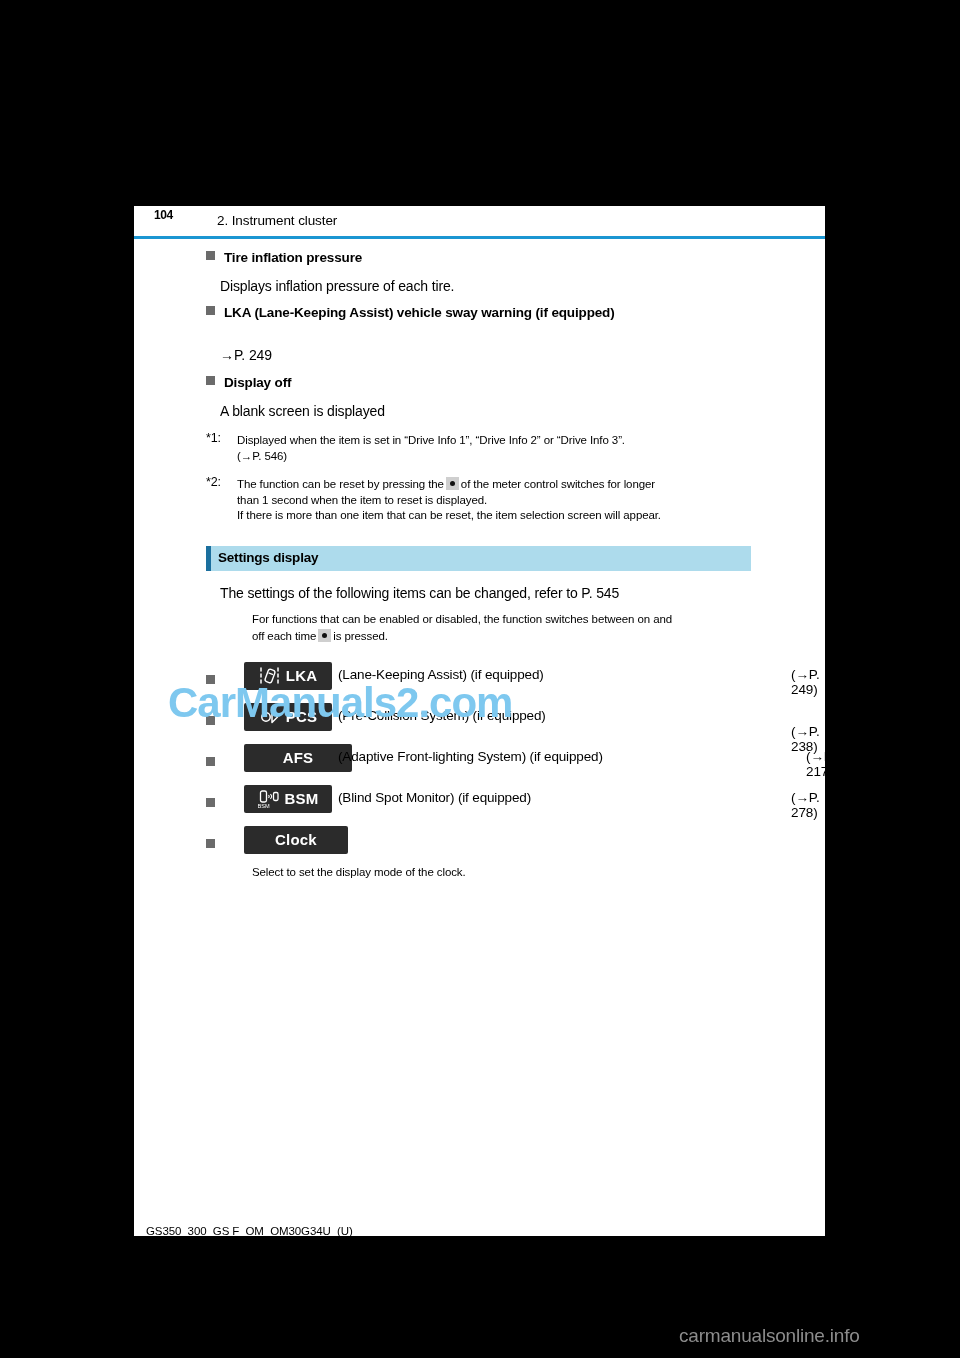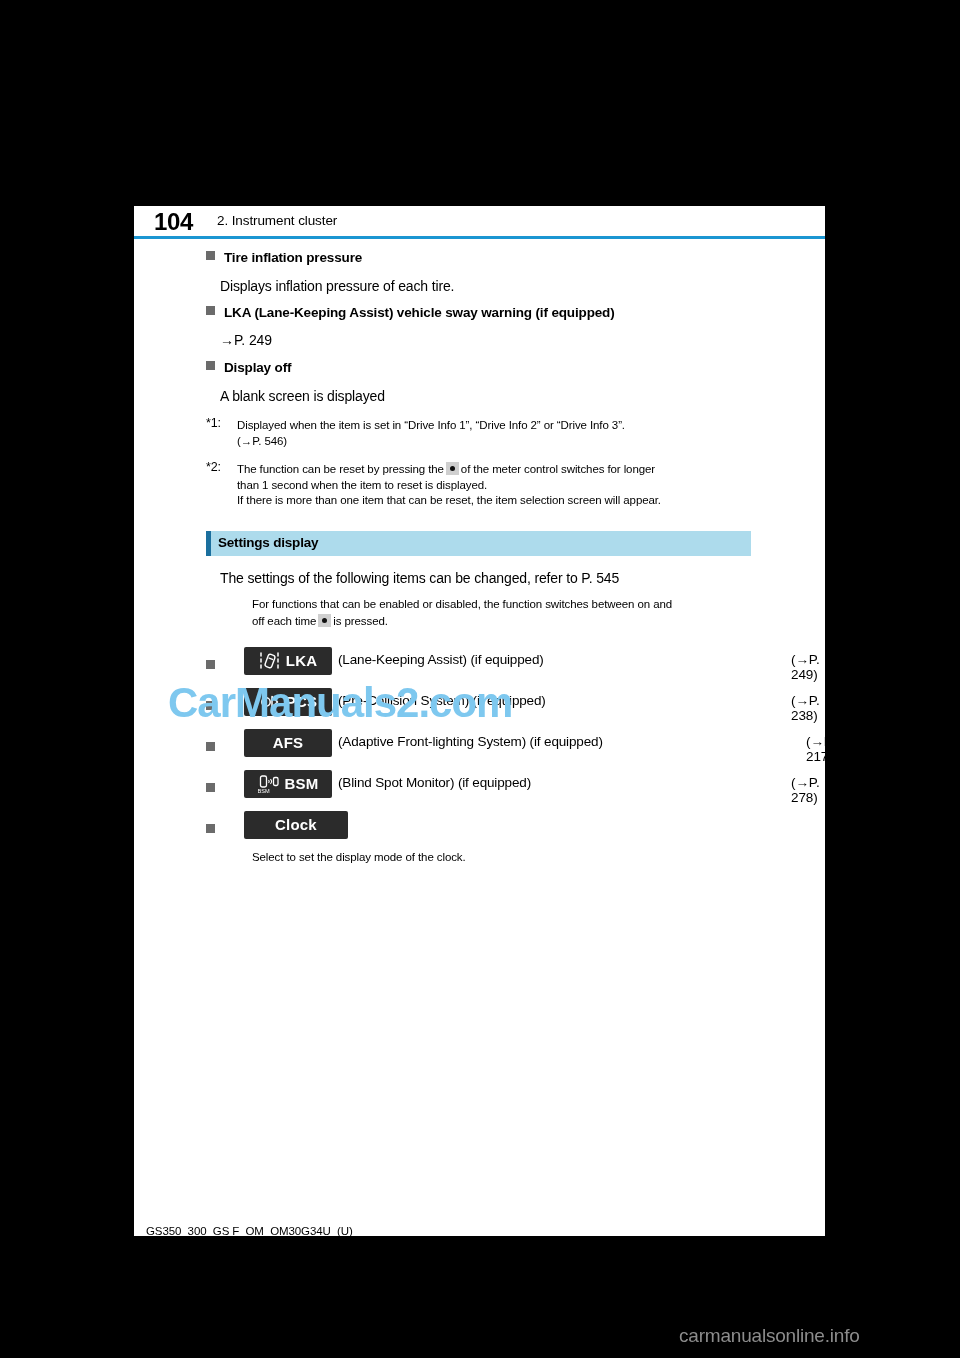--- a/index.html
+++ b/index.html
@@ -31,21 +31,21 @@
     position: absolute;
     left: 0;
     top: 0;
     width: 691px;
     height: 31px;
   }
   .page-number {
     position: absolute;
     left: 20px;
     top: 2px;
-    font-size: 24px;
+    font-size: 12px;
     font-weight: bold;
     letter-spacing: -0.4px;
     color: #000;
   }
   .chapter-title {
     position: absolute;
     left: 83px;
     top: 7px;
     font-size: 13.5px;
     color: #000;
@@ -286,21 +286,21 @@
       <div class="heading-wrap">
         <span class="bullet"></span><span class="heading">Tire inflation pressure</span>
       </div>
       <div class="lvl1" style="margin-top:12px;">Displays inflation pressure of each tire.</div>
     </div>
 
     <div class="row" style="padding-top:9px;">
       <div class="heading-wrap">
         <span class="bullet"></span><span class="heading">LKA (Lane-Keeping Assist) vehicle sway warning (if equipped)</span>
       </div>
-      <div class="lvl1 arrow-ref" style="margin-top:11px;">→P. 249</div>
+      <div class="lvl1 arrow-ref" style="margin-top:26px;">→P. 249</div>
     </div>
 
     <div class="row" style="padding-top:10px;">
       <div class="heading-wrap">
         <span class="bullet"></span><span class="heading">Display off</span>
       </div>
       <div class="lvl1" style="margin-top:12px;">A blank screen is displayed</div>
     </div>
 
     <div class="footnote" style="margin-top:14px;">
@@ -359,26 +359,26 @@
         <div class="chip" style="width:88px;align-items:center;">
           <span class="chip-glyph">
             <svg viewBox="0 0 22 20" width="22" height="20" aria-hidden="true">
               <circle cx="7" cy="10" r="4.2" fill="none" stroke="#fff" stroke-width="1.5"></circle>
               <path d="M13 4.5 L18.5 10 L13 15.5 Z" fill="none" stroke="#fff" stroke-width="1.5" stroke-linejoin="round"></path>
             </svg>
           </span>
           <span class="chip-text">PCS</span>
         </div>
         <div class="setting-desc">(Pre-Collision System) (if equipped)</div>
-        <div class="setting-ref" style="left:585px;">(→P. 238)</div>
+        <div class="setting-ref" style="left:585px;margin-top:16px;">(→P. 238)</div>
       </div>
 
       <div class="setting-row">
         <span class="setting-bullet"></span>
-        <div class="chip" style="width:88px;">
+        <div class="chip" style="width:108px;">
           <span class="chip-text">AFS</span>
         </div>
         <div class="setting-desc">(Adaptive Front-lighting System) (if equipped)</div>
         <div class="setting-ref" style="left:600px;">(→P. 217)</div>
       </div>
 
       <div class="setting-row">
         <span class="setting-bullet"></span>
         <div class="chip" style="width:88px;">
           <span class="chip-glyph">

